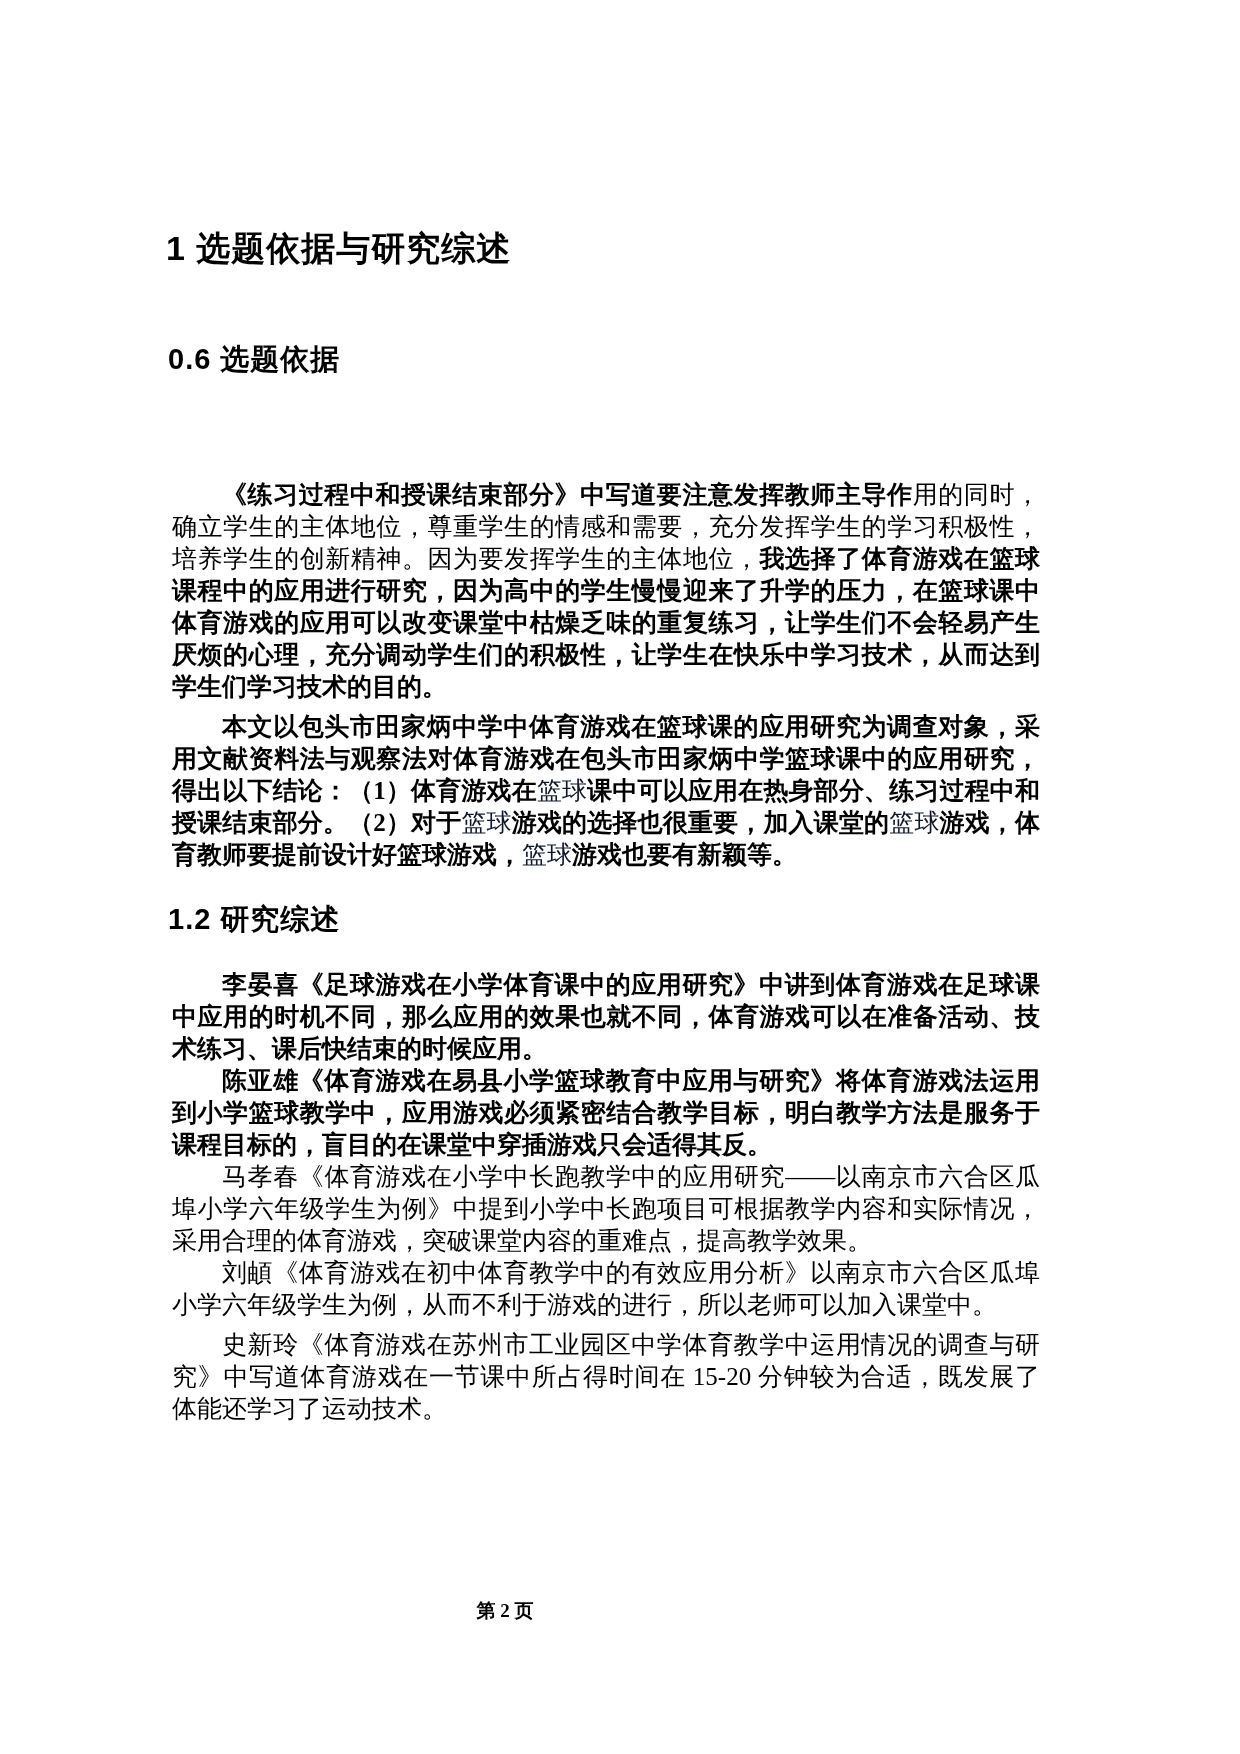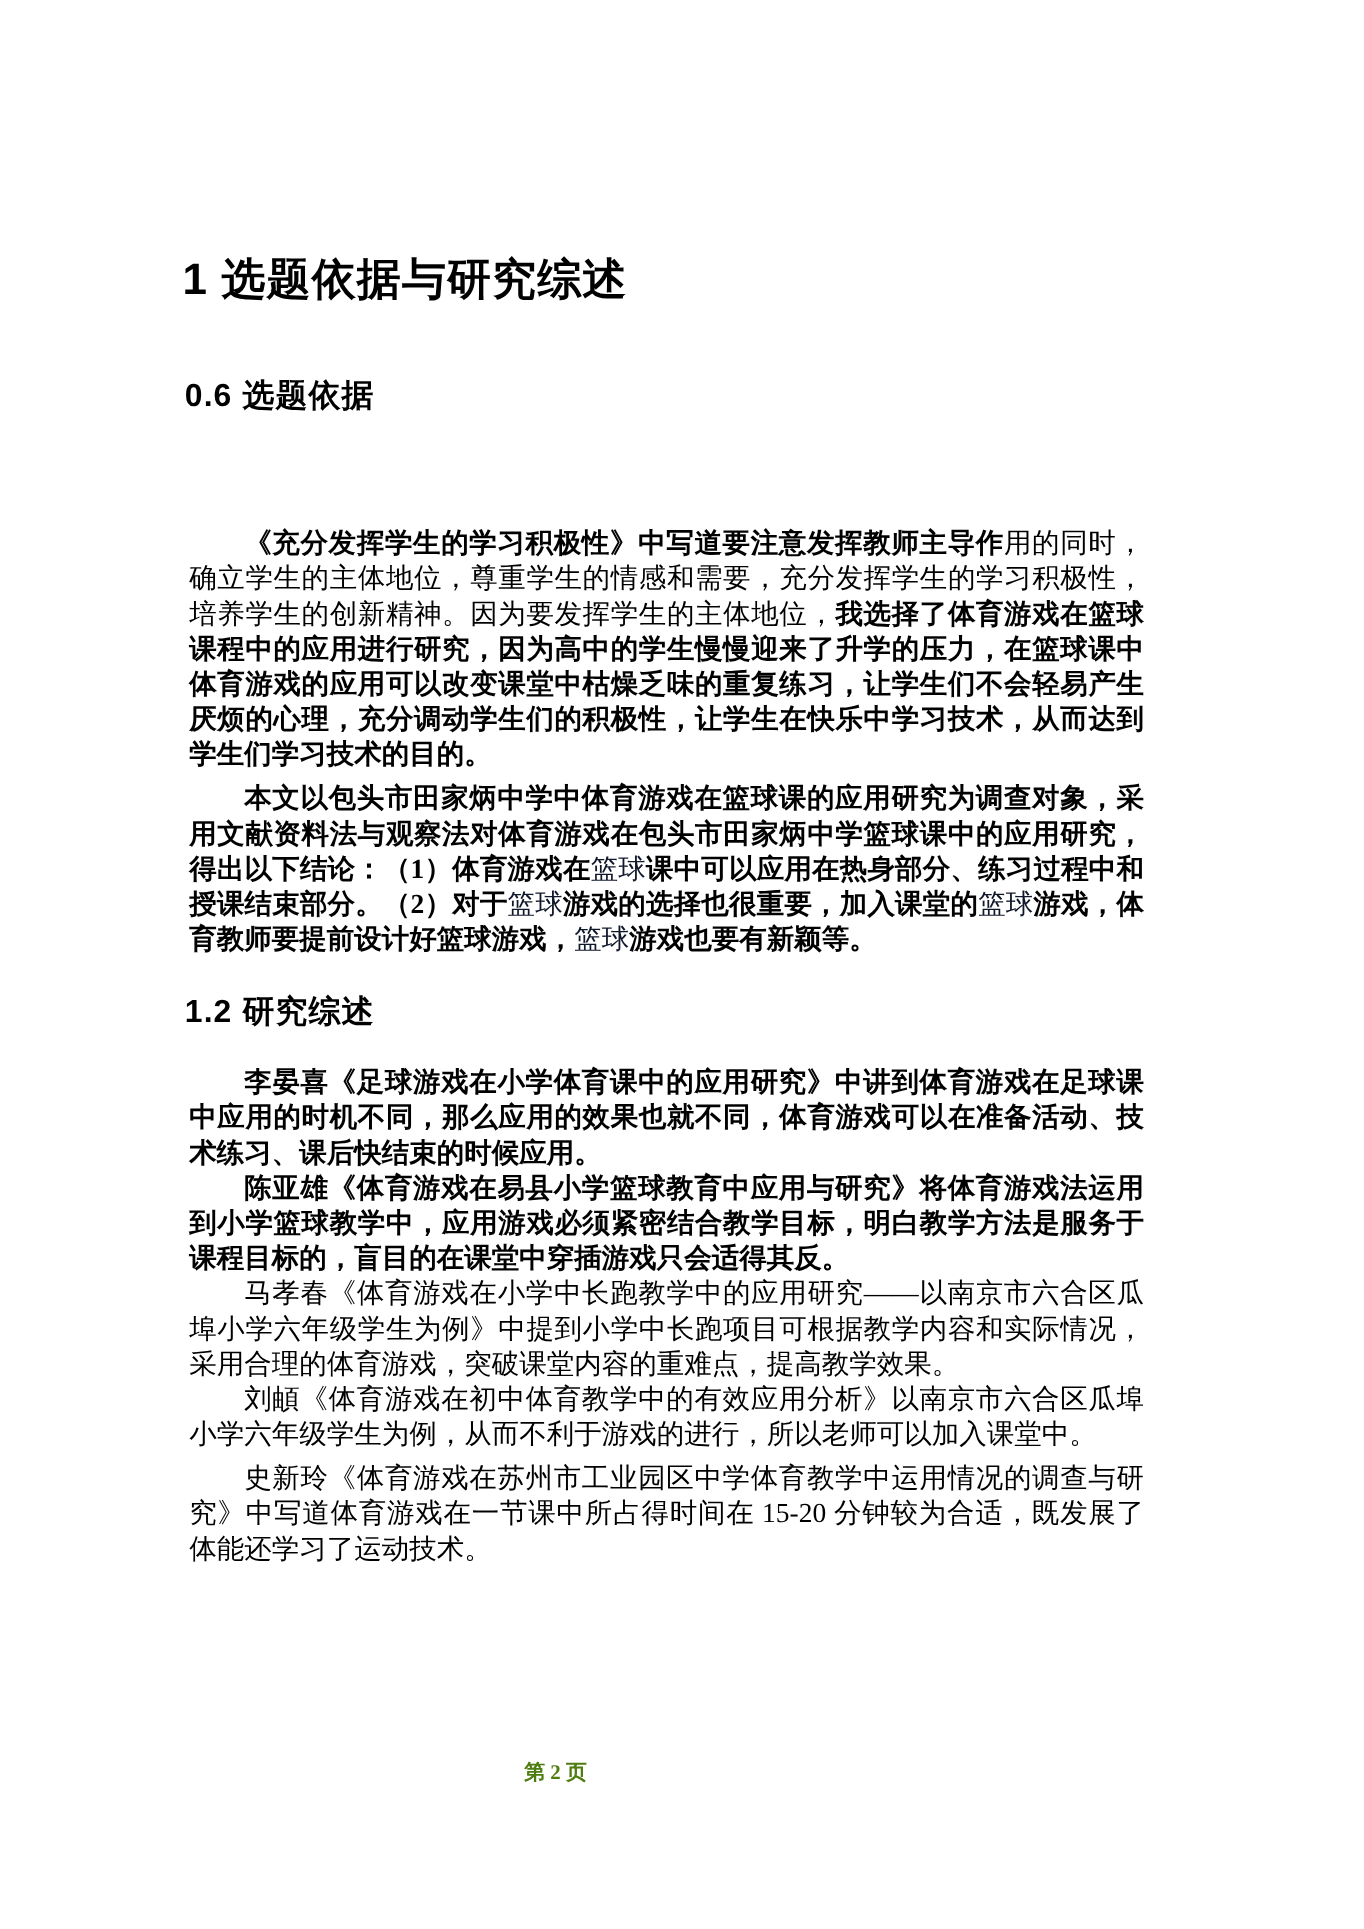--- a/index.html
+++ b/index.html
@@ -16,21 +16,21 @@
     color: #000000;
     font-family: "Liberation Serif", serif;
     overflow: hidden;
   }
   .h-main {
     position: absolute;
     left: 166px;
     margin: 0;
     font-family: "Liberation Sans", sans-serif;
     font-weight: 900;
-    font-size: 40px;
+    font-size: 34px;
     letter-spacing: 1px;
     color: #000000;
     white-space: nowrap;
   }
   .h-sub {
     position: absolute;
     left: 168px;
     margin: 0;
     font-family: "Liberation Sans", sans-serif;
     font-weight: 900;
@@ -68,33 +68,33 @@
   .run-gray    { font-weight: 400; color: #0f172a; }
   .page-footer {
     position: absolute;
     top: 1598px;
     left: 405px;
     width: 200px;
     text-align: center;
     font-size: 19px;
     font-weight: 700;
     font-family: "Liberation Serif", serif;
-    color: #4d7c0f;
+    color: #000000;
   }
 </style>
 </head>
 <body>
 
 <div class="page">
 
   <h1 class="h-main h1-top">1 选题依据与研究综述</h1>
 
   <h2 class="h-sub h2-first">0.6 选题依据</h2>
 
-  <p class="body-para p1"><span class="run-bold">《充分发挥学生的学习积极性》中写道要注意发挥教师主导作</span><span class="run-regular">用的同时，确立学生的主体地位，尊重学生的情感和需要，充分发挥学生的学习积极性，培养学生的创新精神。因为要发挥学生的主体地位，</span><span class="run-bold">我选择了体育游戏在篮球课程中的应用进行研究，因为高中的学生慢慢迎来了升学的压力，在篮球课中体育游戏的应用可以改变课堂中枯燥乏味的重复练习，让学生们不会轻易产生厌烦的心理，充分调动学生们的积极性，让学生在快乐中学习技术，从而达到学生们学习技术的目的。</span></p>
+  <p class="body-para p1"><span class="run-bold">《练习过程中和授课结束部分》中写道要注意发挥教师主导作</span><span class="run-regular">用的同时，确立学生的主体地位，尊重学生的情感和需要，充分发挥学生的学习积极性，培养学生的创新精神。因为要发挥学生的主体地位，</span><span class="run-bold">我选择了体育游戏在篮球课程中的应用进行研究，因为高中的学生慢慢迎来了升学的压力，在篮球课中体育游戏的应用可以改变课堂中枯燥乏味的重复练习，让学生们不会轻易产生厌烦的心理，充分调动学生们的积极性，让学生在快乐中学习技术，从而达到学生们学习技术的目的。</span></p>
   <p class="body-para p2"><span class="run-bold">本文以包头市田家炳中学中体育游戏在篮球课的应用研究为调查对象，采用文献资料法与观察法对体育游戏在包头市田家炳中学篮球课中的应用研究，得出以下结论：（1）体育游戏在</span><span class="run-gray">篮球</span><span class="run-bold">课中可以应用在热身部分、练习过程中和授课结束部分。（2）对于</span><span class="run-gray">篮球</span><span class="run-bold">游戏的选择也很重要，加入课堂的</span><span class="run-gray">篮球</span><span class="run-bold">游戏，体育教师要提前设计好篮球游戏，</span><span class="run-gray">篮球</span><span class="run-bold">游戏也要有新颖等。</span></p>
 
   <h2 class="h-sub h2-second">1.2 研究综述</h2>
 
   <p class="body-para p3"><span class="run-bold">李晏喜《足球游戏在小学体育课中的应用研究》中讲到体育游戏在足球课中应用的时机不同，那么应用的效果也就不同，体育游戏可以在准备活动、技术练习、课后快结束的时候应用。</span></p>
   <p class="body-para p4"><span class="run-bold">陈亚雄《体育游戏在易县小学篮球教育中应用与研究》将体育游戏法运用到小学篮球教学中，应用游戏必须紧密结合教学目标，明白教学方法是服务于课程目标的，盲目的在课堂中穿插游戏只会适得其反。</span></p>
   <p class="body-para p5"><span class="run-regular">马孝春《体育游戏在小学中长跑教学中的应用研究——以南京市六合区瓜埠小学六年级学生为例》中提到小学中长跑项目可根据教学内容和实际情况，采用合理的体育游戏，突破课堂内容的重难点，提高教学效果。</span></p>
   <p class="body-para p6"><span class="run-regular">刘頔《体育游戏在初中体育教学中的有效应用分析》以南京市六合区瓜埠小学六年级学生为例，从而不利于游戏的进行，所以老师可以加入课堂中。</span></p>
   <p class="body-para p7"><span class="run-regular">史新玲《体育游戏在苏州市工业园区中学体育教学中运用情况的调查与研究》中写道体育游戏在一节课中所占得时间在 15-20 分钟较为合适，既发展了体能还学习了运动技术。</span></p>
 

